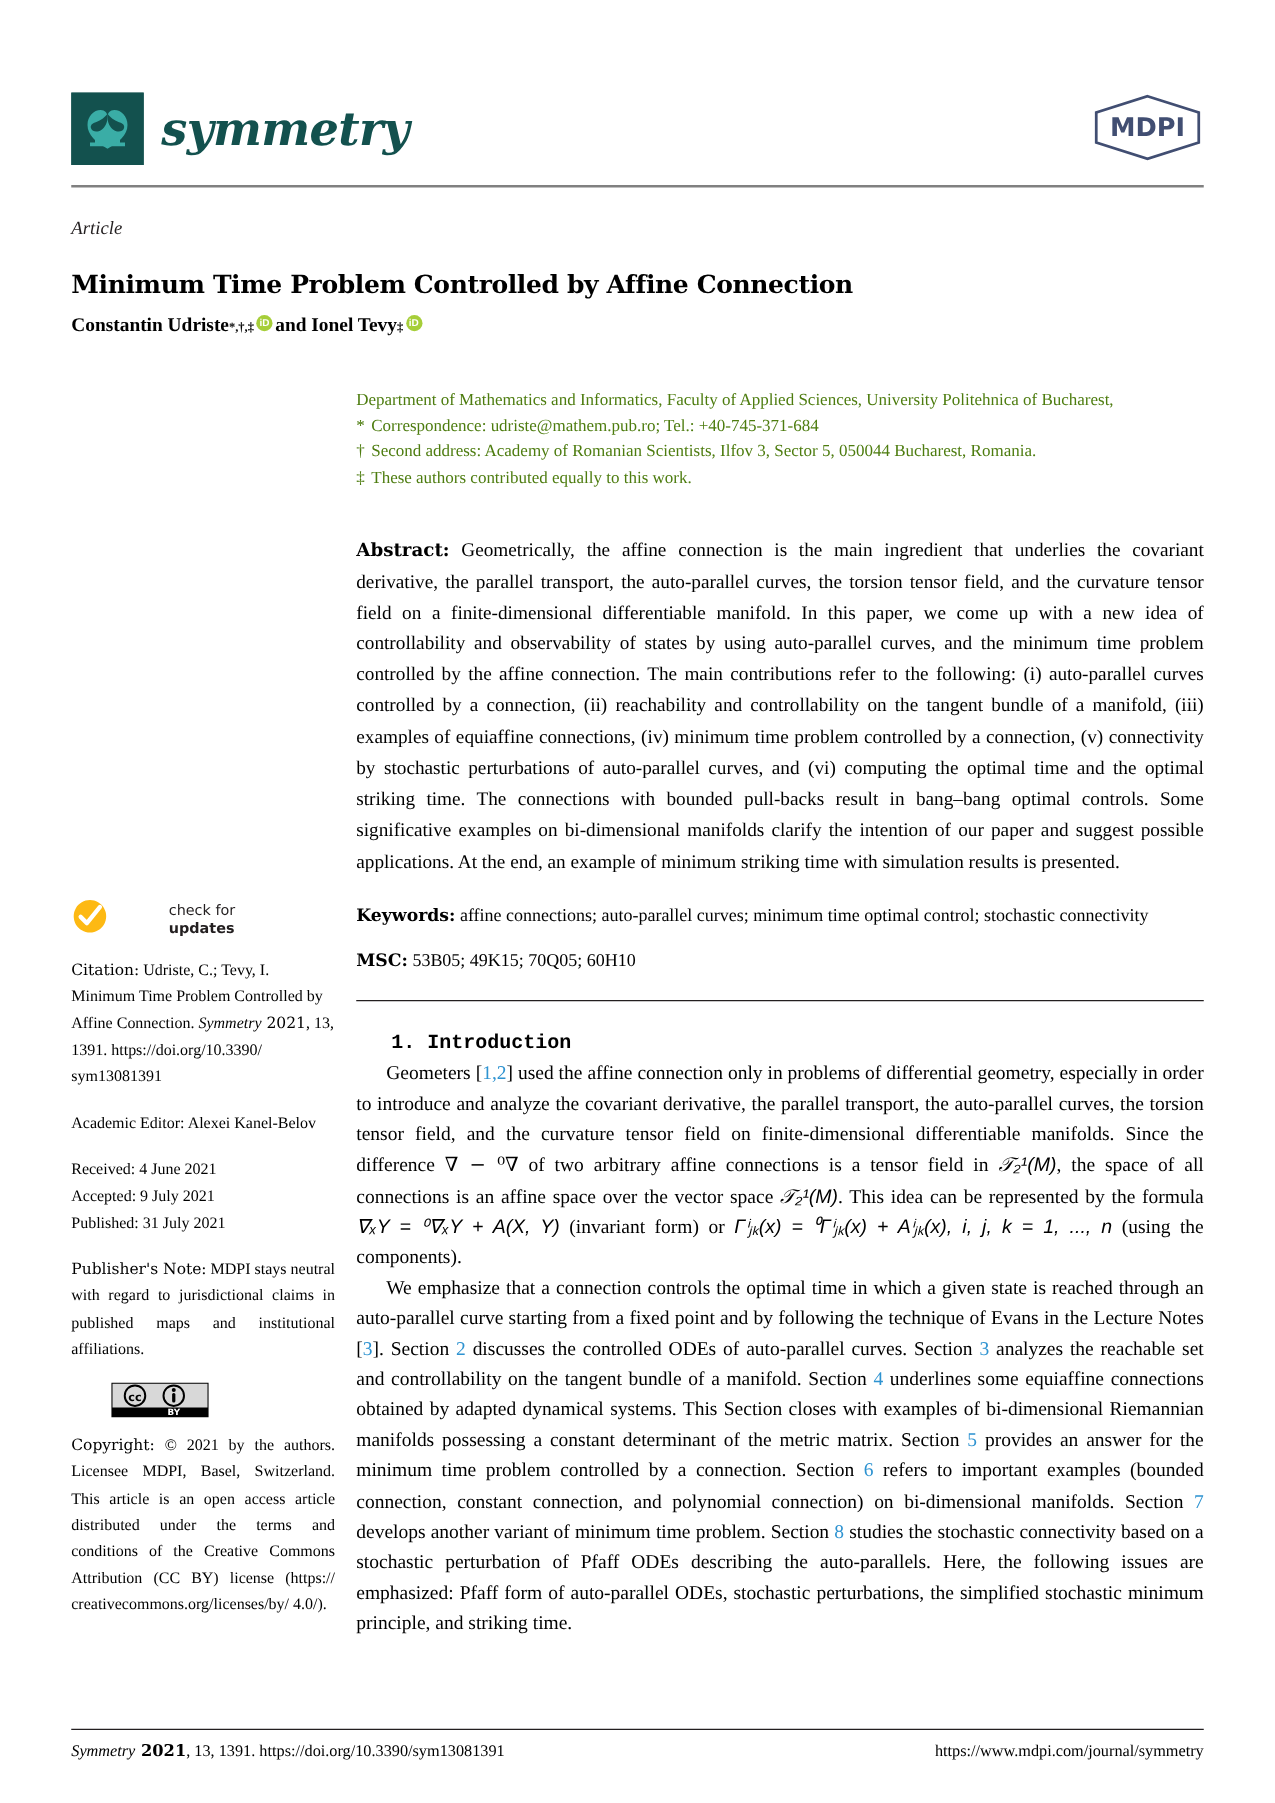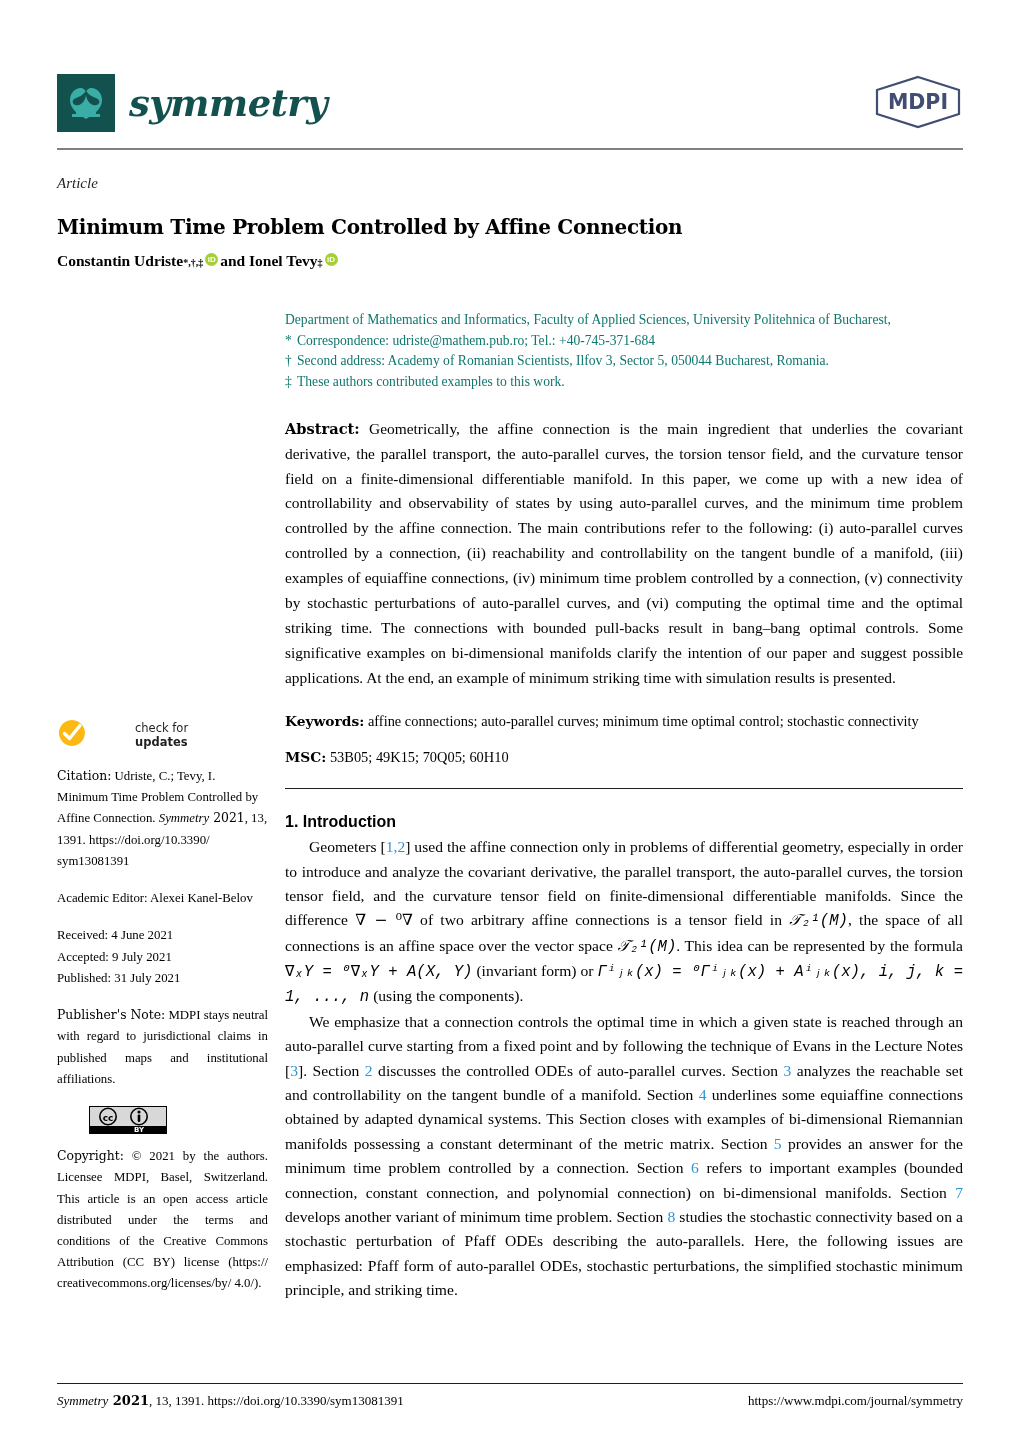--- a/index.html
+++ b/index.html
@@ -133,33 +133,33 @@
   
   .right-col {
     position: absolute;
     left: 285px;
     top: 310px;
     width: 678px;
   }
   .affil {
     font-size: 13.6px;
     line-height: 1.52;
-    color: #0f766e;
+    color: #4d7c0f;
     font-family: "Liberation Serif", serif;
   }
   .affil .note {
     display: block;
   }
   .affil .marker {
     display: inline-block;
     width: 12px;
   }
 
   .abstract {
-    margin-top: 24px;
+    margin-top: 36px;
     font-size: 15.4px;
     line-height: 1.62;
     text-align: justify;
     font-family: "Liberation Serif", serif;
   }
   .abstract b { font-family: "DejaVu Serif", serif; font-weight: bold; font-size: 14.6px;}
 
   .kw {
     margin-top: 20px;
     font-size: 14.4px;
@@ -177,35 +177,36 @@
 
   .sec-rule {
     margin-top: 22px;
     width: 678px;
     height: 1.4px;
     background: #231f20;
   }
 
   .section-head {
     margin-top: 24px;
-    font-family: Liberation Sans, sans-serif;
+    font-family: Liberation Mono, monospace;
     font-weight: bold;
     font-size: 16px;
     color: #000;
+    margin-left: 28px;
   }
   .body-text {
     margin-top: 4px;
     font-size: 15.6px;
     line-height: 1.565;
     text-align: justify;
     font-family: "Liberation Serif", serif;
   }
   .body-text p { margin: 0; text-indent: 24px; }
   .ref { color: #2e93d1; }
-  .mathi { font-family: Liberation Mono, monospace; font-style: italic; }
+  .mathi { font-family: Liberation Sans, sans-serif; font-style: italic; }
 
   
   .nab { font-family: "DejaVu Serif", serif; font-style: normal; }
 
   
   .sidebar {
     position: absolute;
     left: 57px;
     top: 718px;
     width: 211px;
@@ -315,21 +316,21 @@
       <sup>‡</sup>
       <span class="orcid"></span>
   </div>
 
   <div class="right-col">
 
     <div class="affil">
       <span class="note">Department of Mathematics and Informatics, Faculty of Applied Sciences, University Politehnica of Bucharest,</span>
       <span class="note"><span class="marker">*</span><span>Correspondence: udriste@mathem.pub.ro; Tel.: +40-745-371-684</span></span>
       <span class="note"><span class="marker">†</span><span>Second address: Academy of Romanian Scientists, Ilfov 3, Sector 5, 050044 Bucharest, Romania.</span></span>
-      <span class="note"><span class="marker">‡</span><span>These authors contributed examples to this work.</span></span>
+      <span class="note"><span class="marker">‡</span><span>These authors contributed equally to this work.</span></span>
     </div>
 
     <div class="abstract">
       <b>Abstract:</b><span> Geometrically, the affine connection is the main ingredient that underlies the covariant derivative, the parallel transport, the auto-parallel curves, the torsion tensor field, and the curvature tensor field on a finite-dimensional differentiable manifold. In this paper, we come up with a new idea of controllability and observability of states by using auto-parallel curves, and the minimum time problem controlled by the affine connection. The main contributions refer to the following: (i) auto-parallel curves controlled by a connection, (ii) reachability and controllability on the tangent bundle of a manifold, (iii) examples of equiaffine connections, (iv) minimum time problem controlled by a connection, (v) connectivity by stochastic perturbations of auto-parallel curves, and (vi) computing the optimal time and the optimal striking time.   The connections with bounded pull-backs result in bang–bang optimal controls. Some significative examples on bi-dimensional manifolds clarify the intention of our paper and suggest possible applications. At the end, an example of minimum striking time with simulation results is presented.</span>
     </div>
 
     <div class="kw">
       <b>Keywords:</b><span> affine connections; auto-parallel curves; minimum time optimal control; stochastic connectivity</span>
     </div>
 

